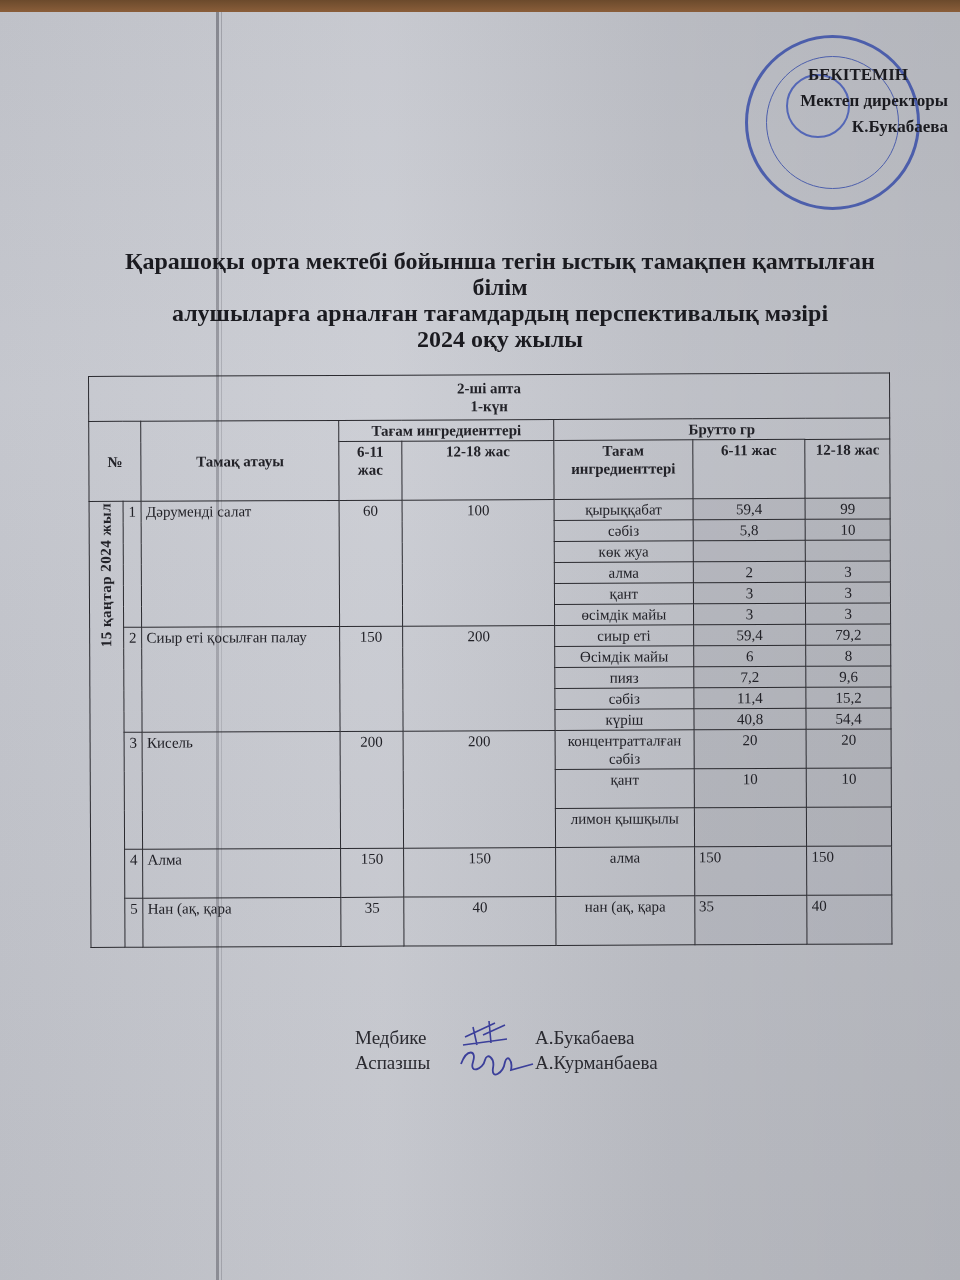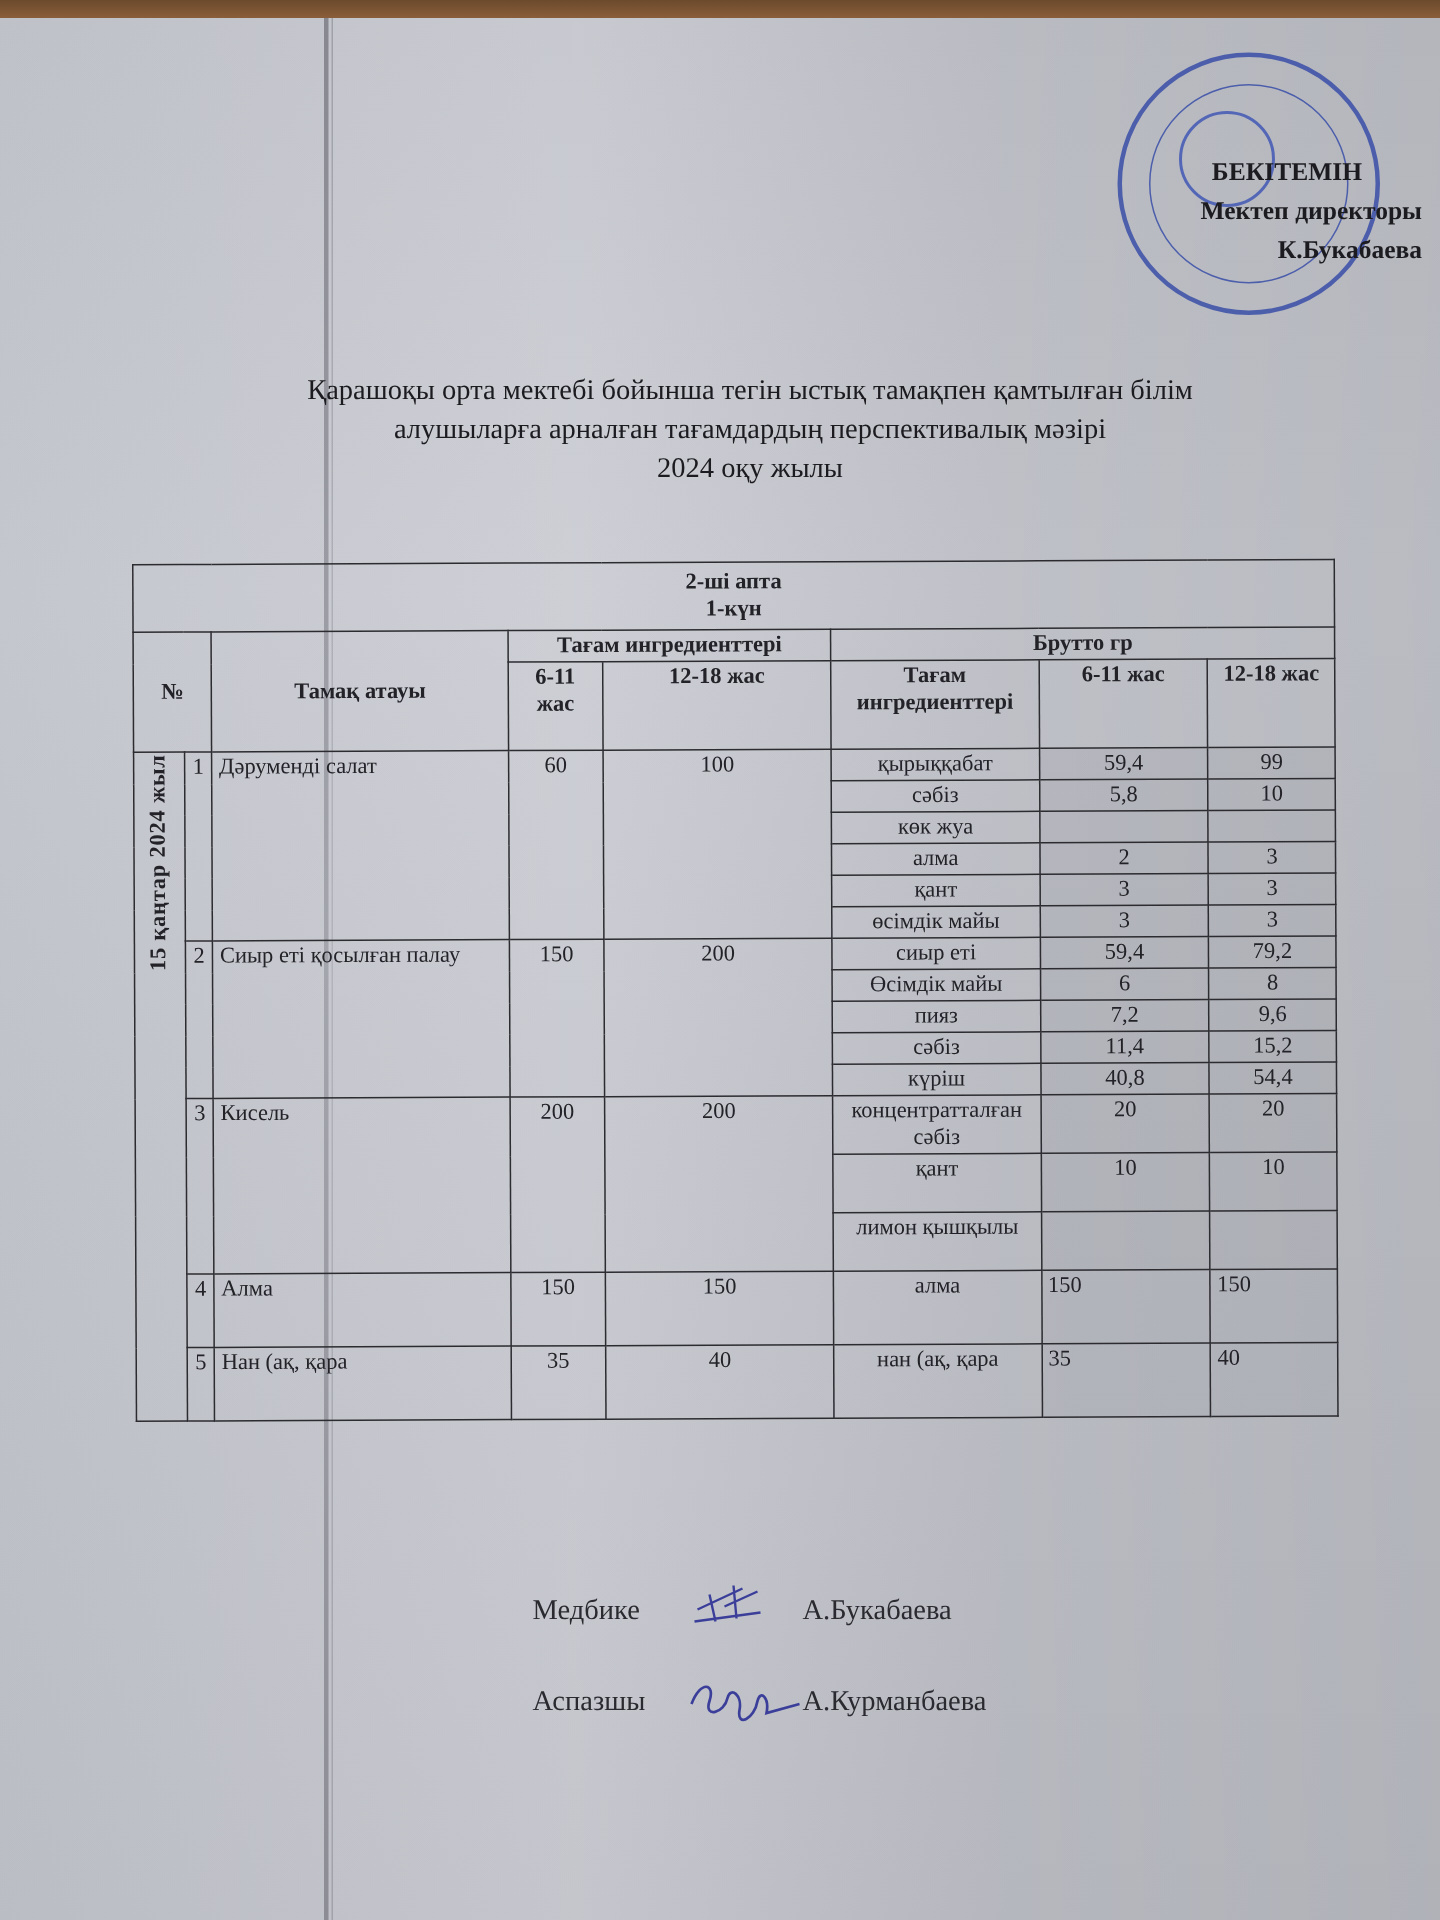--- a/index.html
+++ b/index.html
@@ -68,31 +68,31 @@
       position: absolute;
       right: 12px; top: 62px;
       text-align: right;
       font-family: "Liberation Serif", serif;
       font-weight: bold;
       font-size: 17px;
       line-height: 26px;
       color: #1b1b20;
     }
     .approval .line { display: block; }
-    .approval .l1 { padding-right: 40px; margin-top: 40px; }
+    .approval .l1 { padding-right: 40px; }
     .approval .l3 { padding-right: 0; }
 
     .title {
       position: absolute;
       left: 100px; top: 248px;
       width: 800px;
       text-align: center;
       font-family: "Liberation Serif", serif;
-      font-weight: normal;
-      font-size: 19px;
+      font-weight: bold;
+      font-size: 24px;
       line-height: 26px;
       color: #1b1b20;
     }
     .title span { display: block; }
 
     table.menu {
       position: absolute;
       left: 88px; top: 376px;
       width: 802px;
       border-collapse: collapse;
@@ -154,21 +154,20 @@
       left: 355px; top: 1025px;
       font-family: "Liberation Serif", serif;
       font-size: 19px;
       line-height: 25px;
       color: #2a2a30;
     }
     .sig-row {
       display: flex;
       align-items: center;
       height: 25px;
-      margin-top: 36px;
     }
     .sig-role { width: 100px; }
     .sig-mark {
       width: 80px;
       height: 25px;
       position: relative;
     }
     .sig-mark svg { position: absolute; left: 0; top: -10px; }
     .sig-name { }
   </style>

